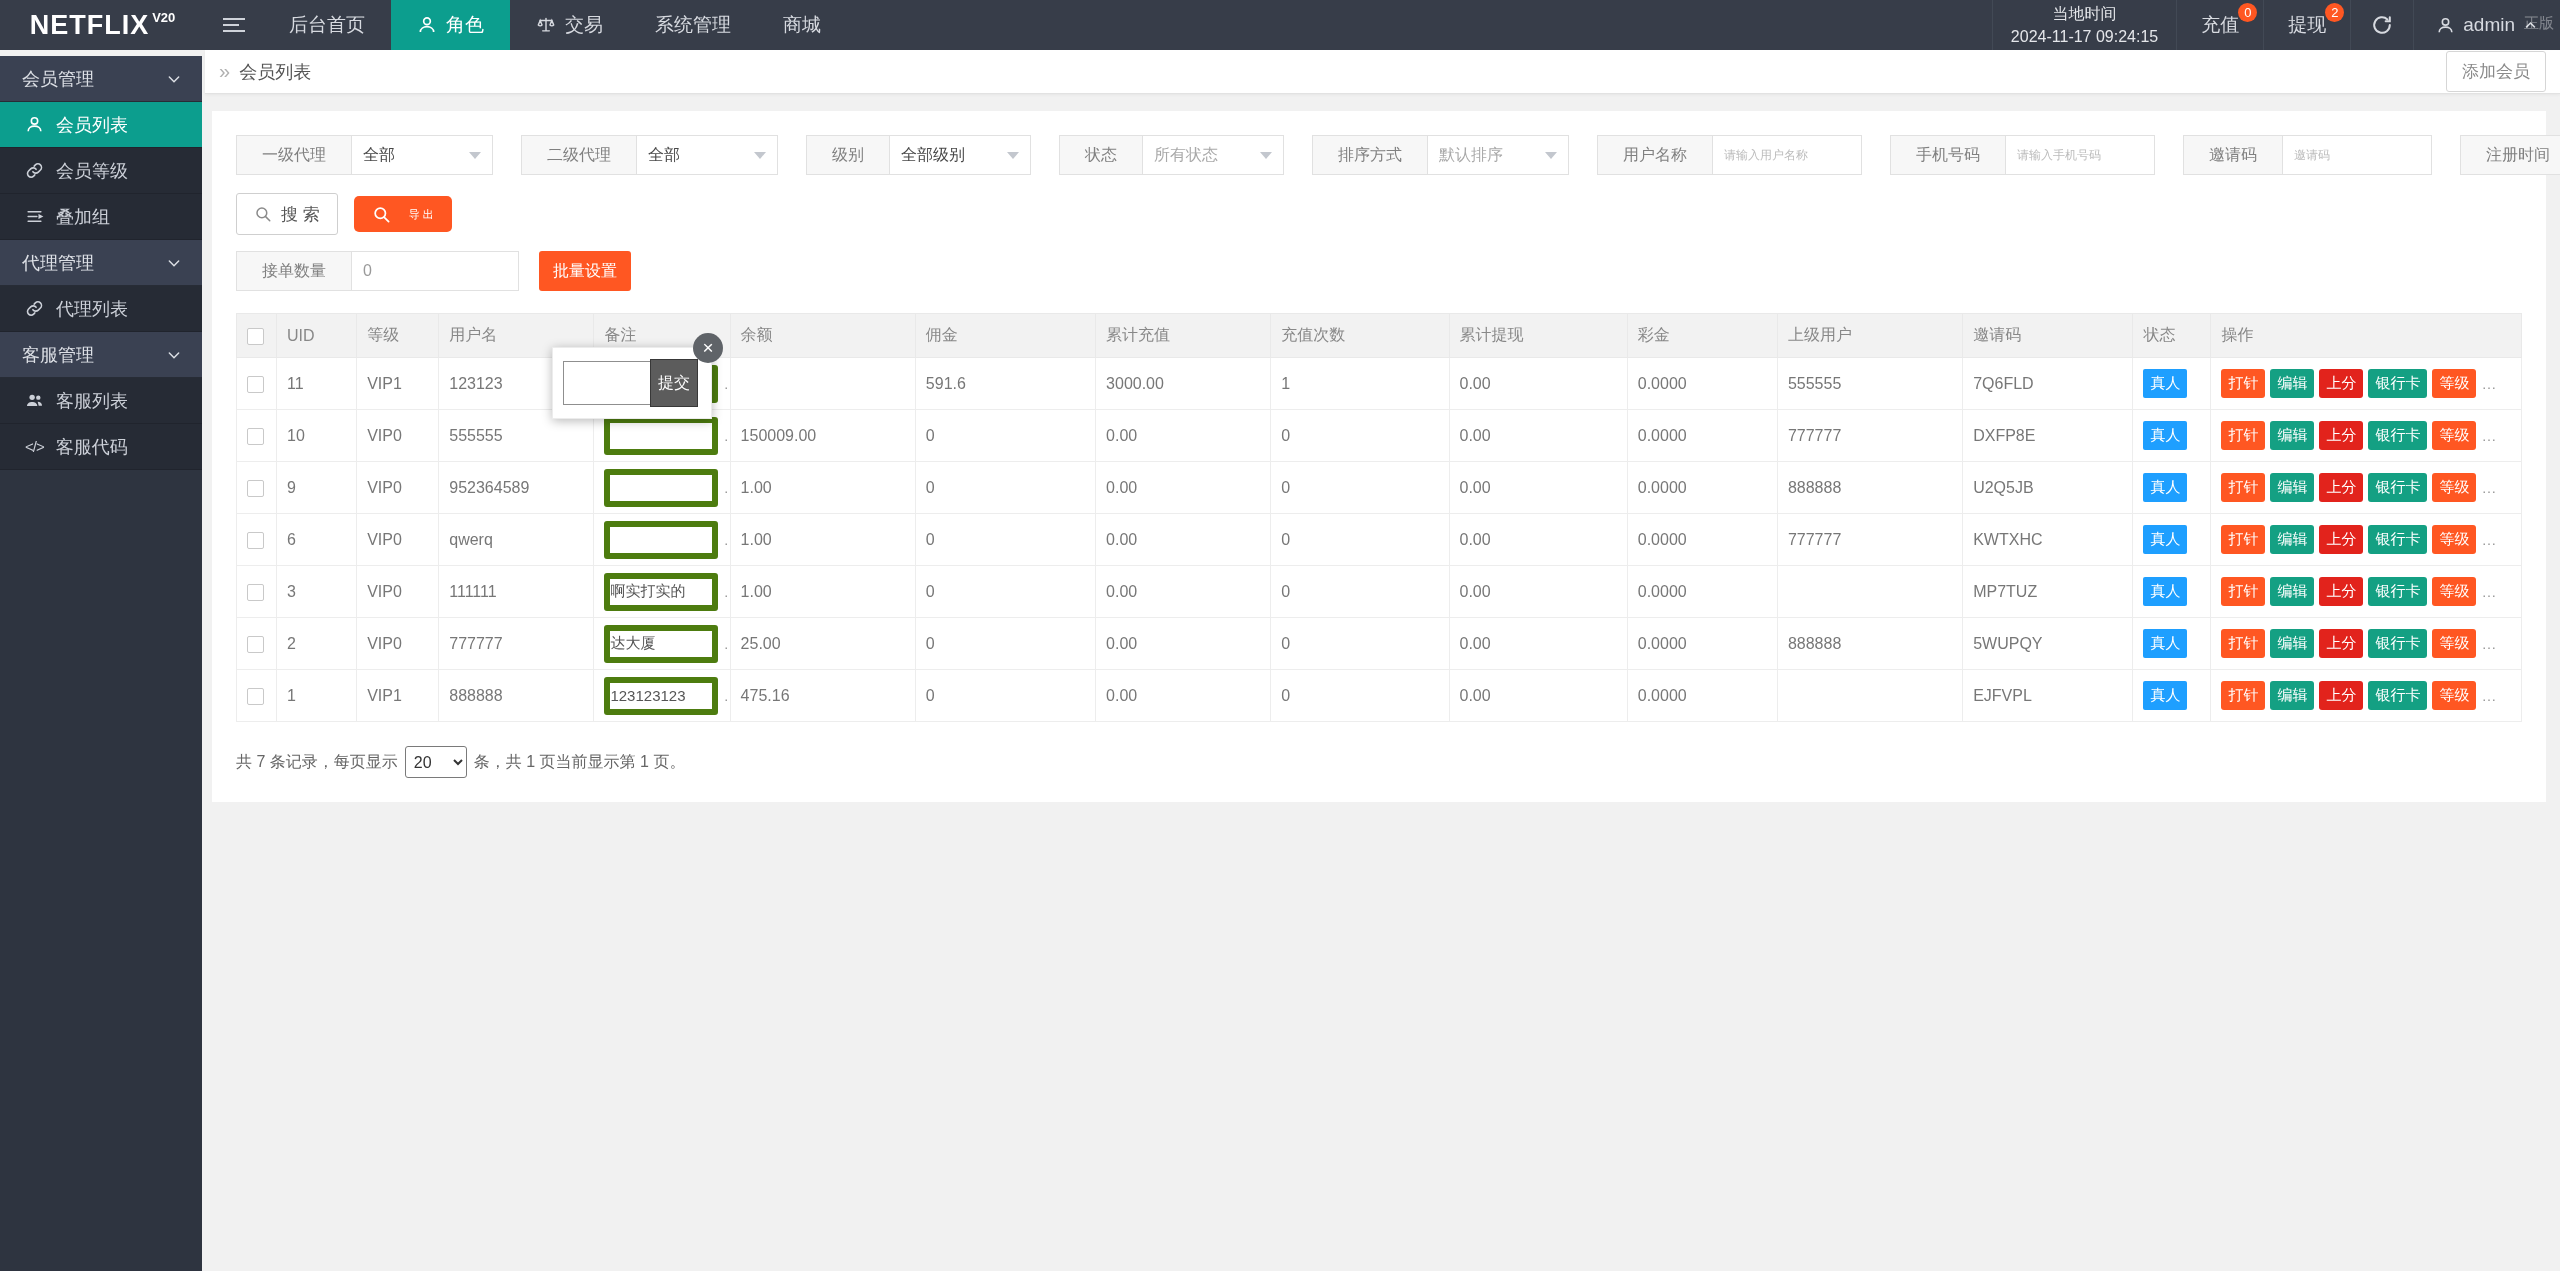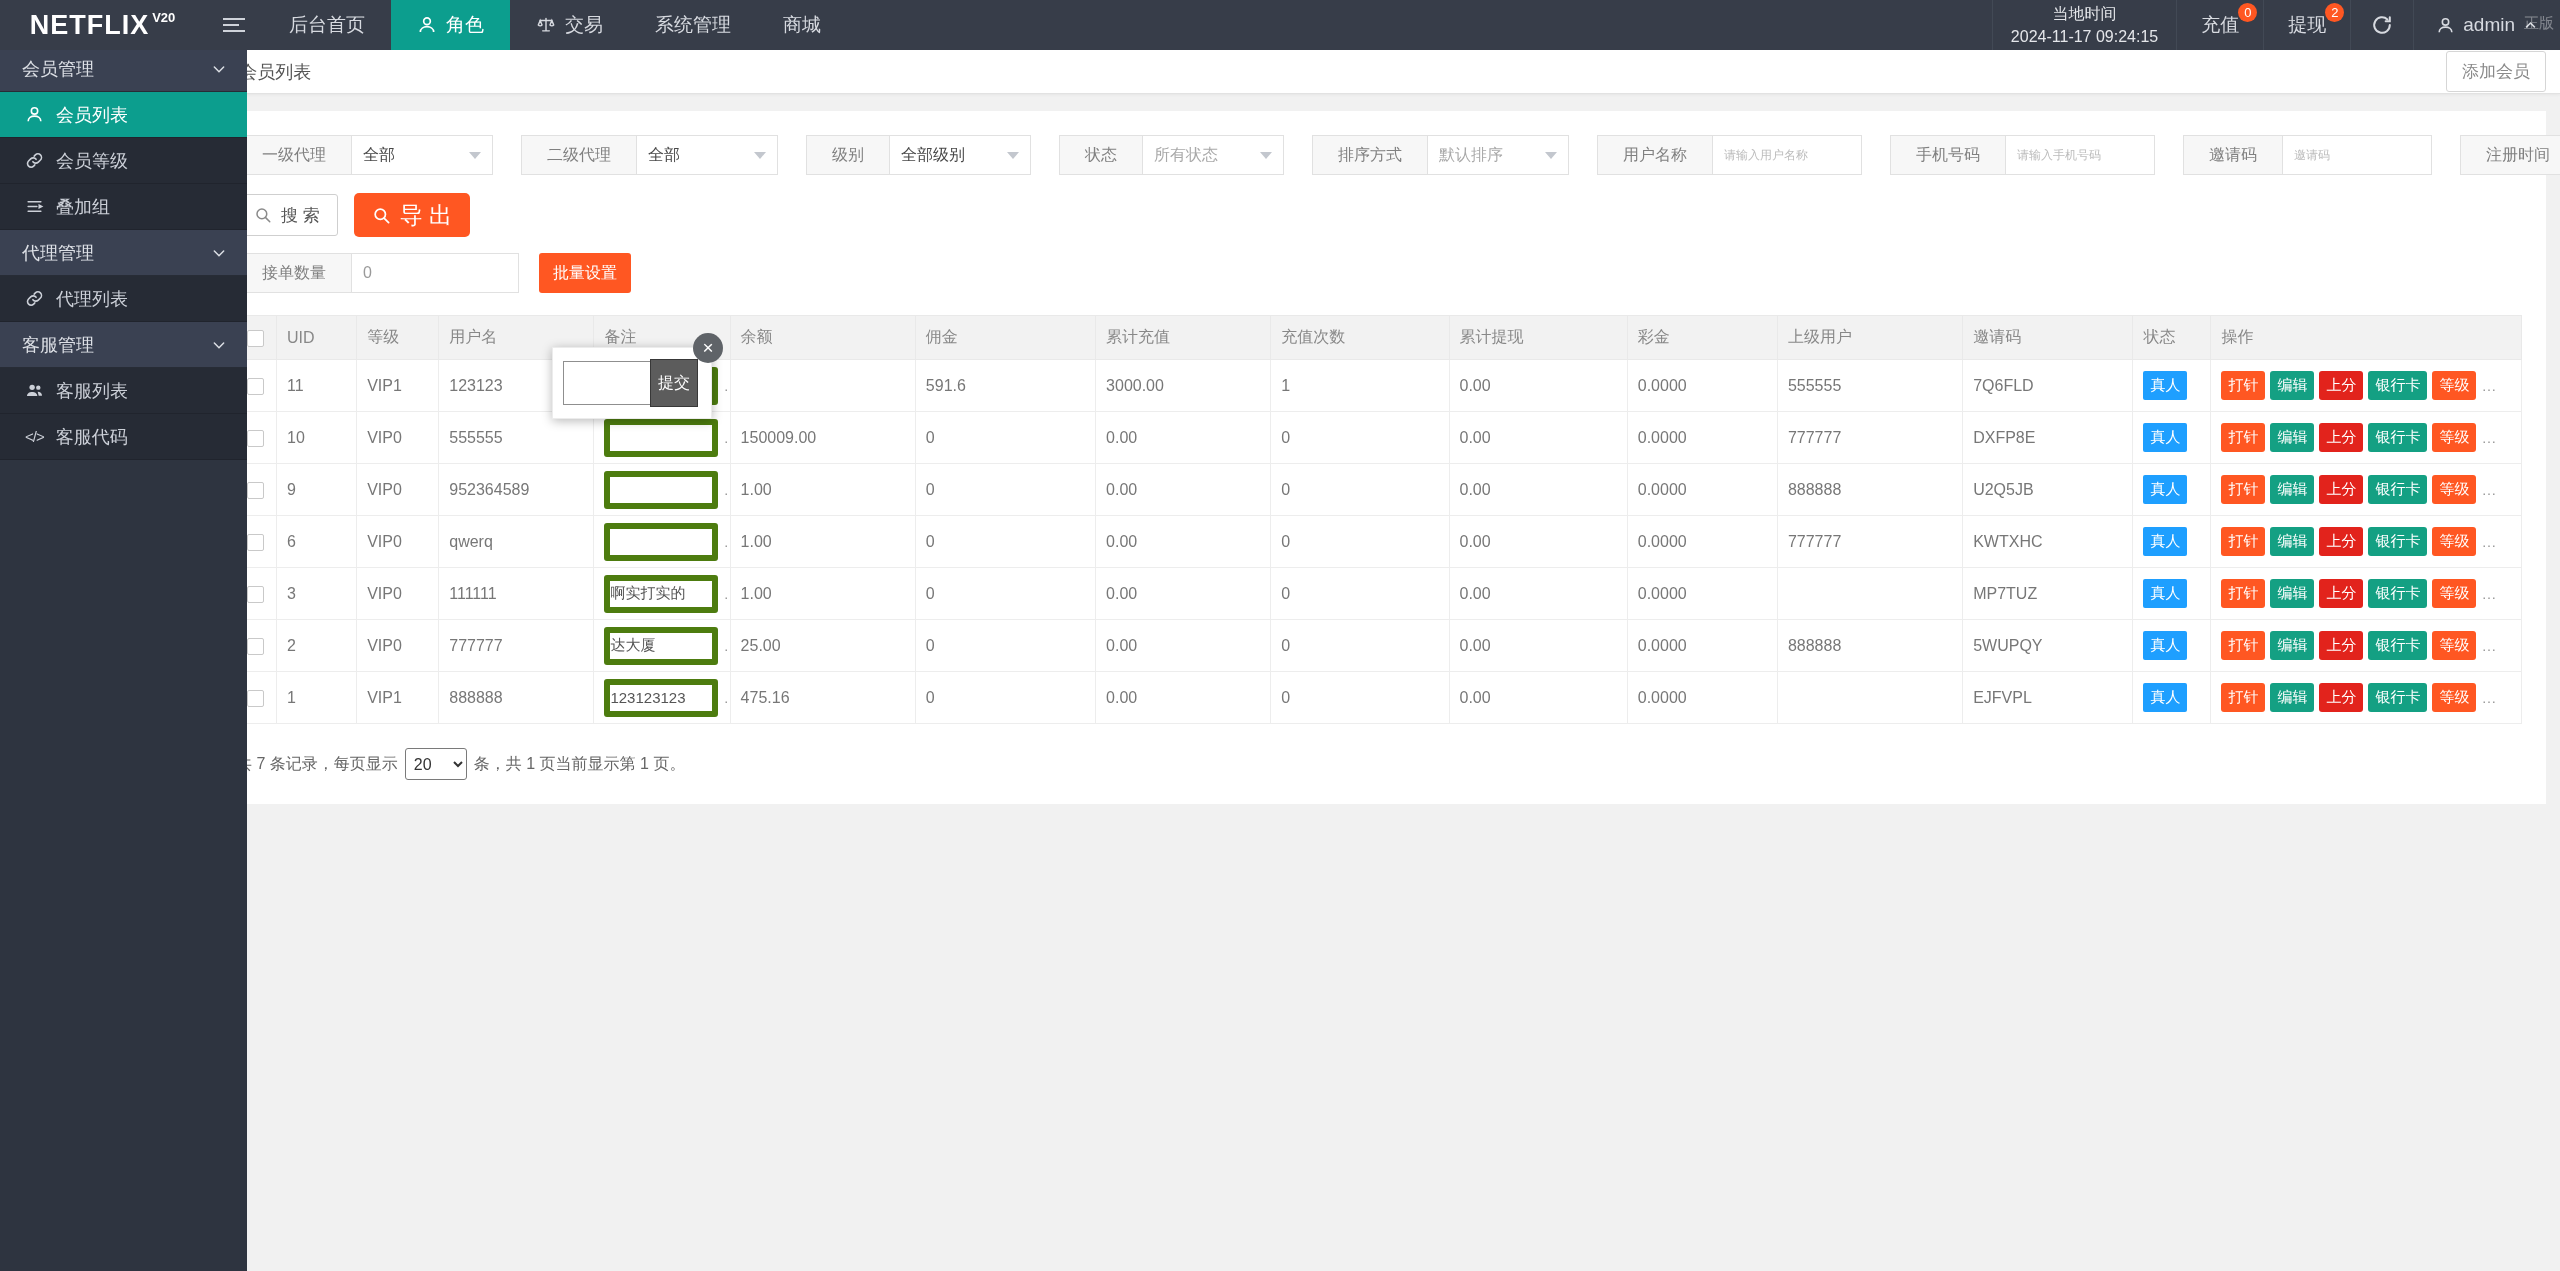--- a/index.html
+++ b/index.html
@@ -34,21 +34,21 @@
   .chip-badge { position:absolute; top:3px; right:6px; min-width:19px; height:19px; border-radius:10px;
           background:#ff5722; color:#fff; font-size:13px; display:flex; align-items:center;
           justify-content:center; padding:0 5px; }
   .nav-refresh { padding:0 20px; cursor:pointer; }
   .nav-refresh svg { width:22px; height:22px; }
   .nav-user { padding:0 22px; gap:8px; font-size:19px; cursor:pointer; }
   .nav-user svg { width:19px; height:19px; }
   .watermark { position:absolute; top:14px; right:6px; font-size:15px; color:rgba(255,255,255,.38); }
 
   
-  .sidebar { position:absolute; top:46px; left:0; bottom:0; width:247px; background:#2e3440; z-index:30; }
+  .sidebar { position:absolute; top:56px; left:0; bottom:0; width:202px; background:#2e3440; z-index:30; }
   .side-group { height:46px; display:flex; align-items:center; justify-content:space-between;
                 padding:0 20px 0 22px; background:#3a4152; color:#dde0e6; font-size:18px;
                 border-bottom:1px solid #272c36; cursor:pointer; }
   .side-group svg { width:16px; height:16px; }
   .side-item { height:46px; display:flex; align-items:center; gap:12px; padding-left:25px;
                background:#262b35; color:#ccd0d8; font-size:18px; border-bottom:1px solid #20242d;
                cursor:pointer; }
   .side-item svg { width:19px; height:19px; flex:none; }
   .side-item .code-glyph { font-size:15px; letter-spacing:-1px; }
   .side-item.active { background:#0c9e8e; color:#fff; }
@@ -77,22 +77,22 @@
            border-right:6px solid transparent; border-top:7px solid #c3c7ce; }
   .finput { border:1px solid #e1e1e1; width:150px; padding:0 11px; font-size:12px; color:#484848;
             outline:none; }
   .finput::placeholder { color:#bcbcbc; }
 
   
   .toolbar { margin-top:18px; display:flex; align-items:center; gap:16px; }
   .btn-search { display:flex; align-items:center; gap:9px; background:#fff; border:1px solid #cfcfcf;
                 color:#555; font-size:17px; padding:0 17px; height:42px; border-radius:3px; cursor:pointer; }
   .btn-search svg { width:18px; height:18px; }
-  .btn-export { display:flex; align-items:center; gap:9px; background:#ff5722; border:none; color:#fff;
-                font-size:23px; padding:0 18px; height:44px; border-radius:5px; cursor:pointer; }
+  .btn-export { display:flex; align-items:center; gap:18px; background:#ff5722; border:none; color:#fff;
+                font-size:11px; padding:0 18px; height:36px; border-radius:5px; cursor:pointer; }
   .btn-export svg { width:19px; height:19px; }
 
   .batchbar { margin-top:16px; display:flex; align-items:center; }
   .batch-input { border:1px solid #e1e1e1; width:168px; padding:0 11px; font-size:16px; color:#9a9a9a;
                  outline:none; height:40px; }
   .btn-batch { margin-left:20px; background:#ff5722; border:none; color:#fff; font-size:16px;
                padding:0 14px; height:40px; border-radius:3px; cursor:pointer; }
 
   
   .tbl { margin-top:22px; width:100%; border-collapse:collapse; table-layout:fixed; }

